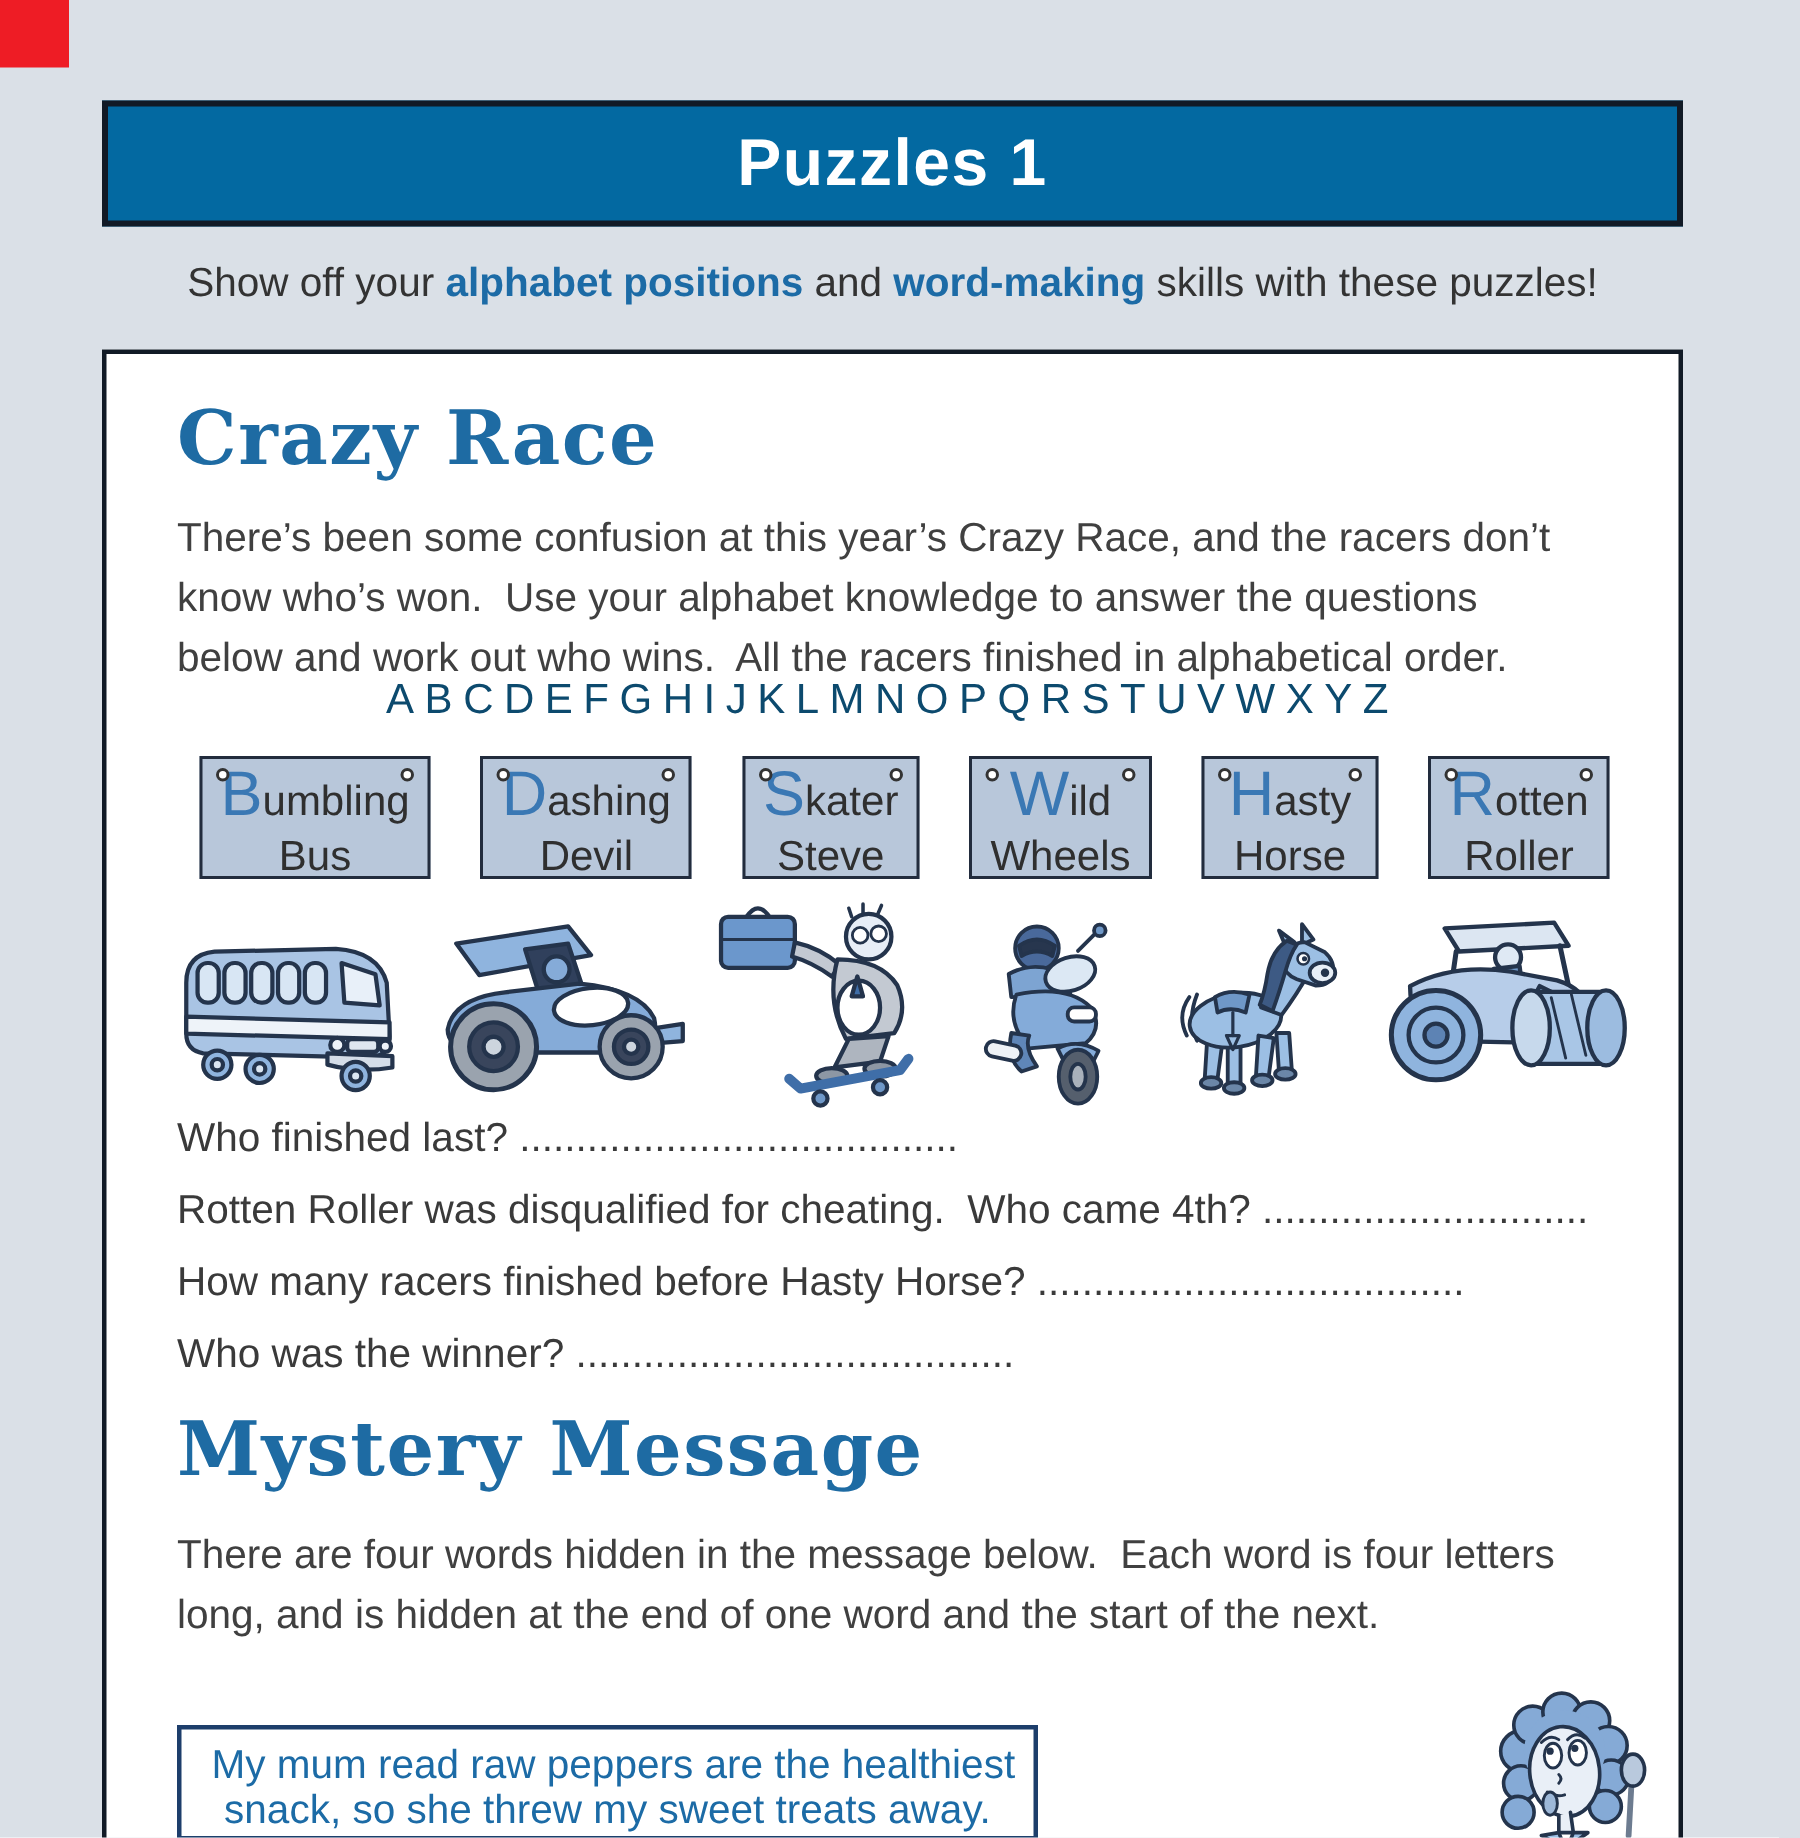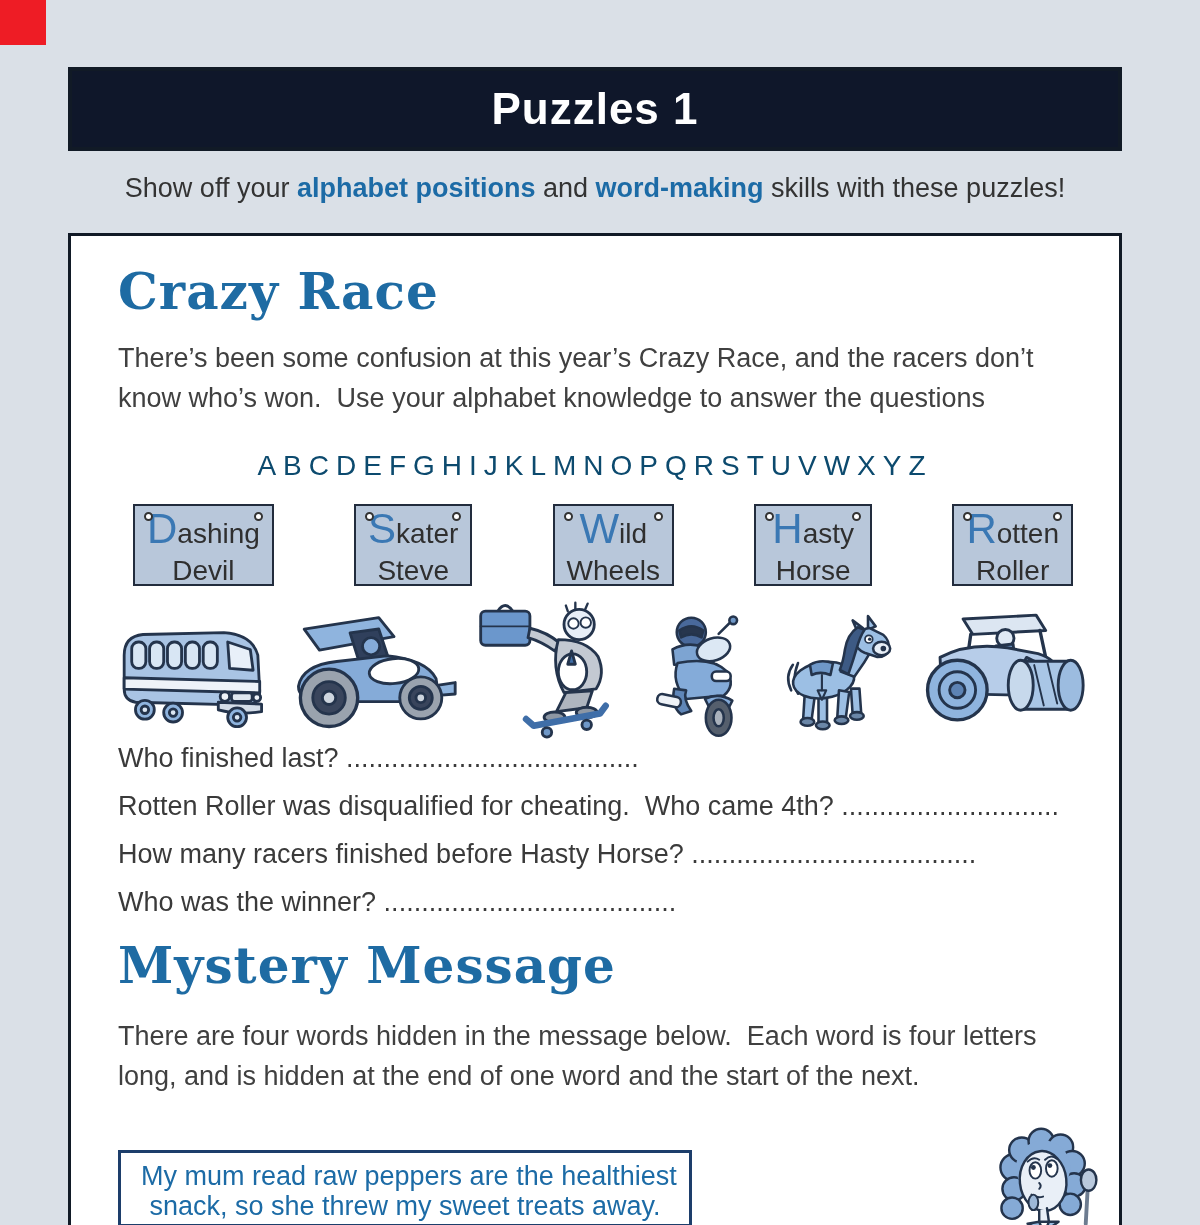--- a/index.html
+++ b/index.html
@@ -7,21 +7,21 @@
   body {
     position:relative; overflow:hidden;
     background:#dae0e7;
     font-family:"Liberation Sans", sans-serif;
     color:#3a3a3a;
   }
   .red-marker { position:absolute; left:0; top:0; width:46px; height:45px; background:#ee1c25; }
 
   .title-bar {
     position:absolute; left:68px; top:67px; width:1054px; height:84px;
-    background:#0f172a; border:4px solid #111a26;
+    background:#0369a1; border:4px solid #111a26;
     display:flex; align-items:center; justify-content:center;
   }
   .title-bar h1 { color:#fff; font-size:44px; font-weight:bold; letter-spacing:1px; }
 
   .subtitle {
     position:absolute; left:68px; top:173px; width:1054px;
     text-align:center; font-size:27px; color:#333;
   }
   .subtitle span { white-space:pre-wrap; }
   .subtitle .blue { color:#1c6ba6; font-weight:bold; }
@@ -97,25 +97,32 @@
 
 <p class="subtitle"><span>Show off your </span><span class="blue">alphabet positions</span><span> and </span><span class="blue">word-making</span><span> skills with these puzzles!</span></p>
 
 <section class="panel">
 
   <div class="h-deco h-crazy">Crazy Race</div>
 
   <div class="para intro1">
     <div class="line">There’s been some confusion at this year’s Crazy Race, and the racers don’t</div>
     <div class="line">know who’s won.  Use your alphabet knowledge to answer the questions</div>
+    <div class="line">below and work out who wins.  All the racers finished in alphabetical order.</div>
   </div>
 
   <div class="alphabet">ABCDEFGHIJKLMNOPQRSTUVWXYZ</div>
 
   <div class="plates-row">
+    <div class="plate">
+      <span class="rivet left"></span>
+        <span class="rivet right"></span>
+      <div class="l1"><span class="initial">B</span><span>umbling</span></div>
+      <div class="l2">Bus</div>
+    </div>
     <div class="plate">
       <span class="rivet left"></span>
         <span class="rivet right"></span>
       <div class="l1"><span class="initial">D</span><span>ashing</span></div>
       <div class="l2">Devil</div>
     </div>
     <div class="plate">
       <span class="rivet left"></span>
         <span class="rivet right"></span>
       <div class="l1"><span class="initial">S</span><span>kater</span></div>

